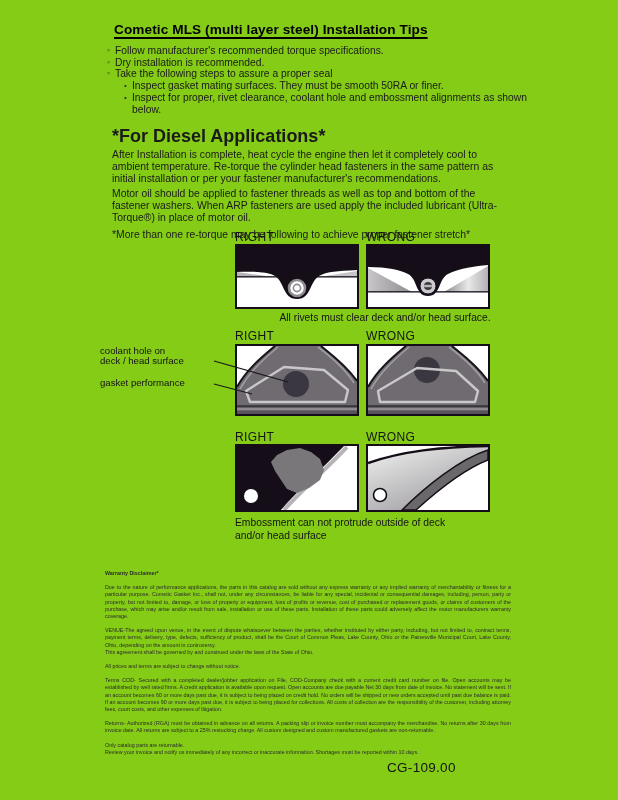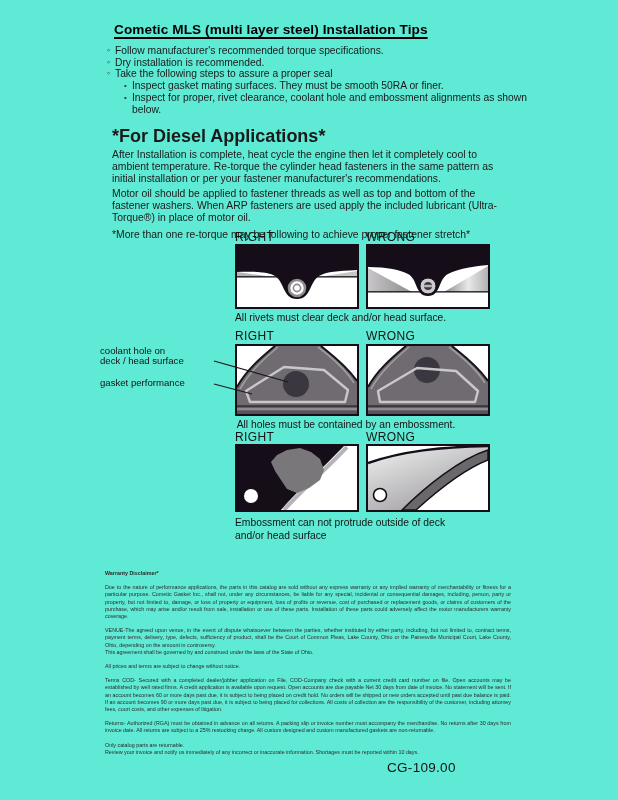--- a/index.html
+++ b/index.html
@@ -1,17 +1,17 @@
 <!DOCTYPE html>
 <html><head>
 <meta charset="utf-8">
 <style>
   html,body{margin:0;padding:0;background:#e8e8e8;}
   .page{
-    position:relative;width:618px;height:800px;background:#5eead4;
+    position:relative;width:618px;height:800px;background:#84cc16;
     font-family:"Liberation Sans", sans-serif;color:#1a1a1a;overflow:hidden;
     margin:0 auto;
   }
   
   .content{position:absolute;left:114px;top:22px;width:424px;}
   .doc-title{
     font-size:13.6px;font-weight:bold;color:#000;
     text-decoration:underline;text-decoration-thickness:1.5px;text-underline-offset:3px;
     margin:0 0 7px 0;line-height:16px;letter-spacing:.1px;
   }
@@ -103,21 +103,21 @@
       <polygon points="0,22 44,46 0,46" fill="url(#gradW1b)"></polygon>
       <polygon points="120,20 120,46 76,46" fill="url(#gradW1)"></polygon>
       <rect y="45.2" width="120" height="1.3" fill="#150e18"></rect>
       <path d="M0,0 H120 V19 C98,21 88,24 80,28 C70,33 73,50 60,50 C47,50 50,33 40,28 C32,24 20,21 0,21 Z" fill="#150e18"></path>
       <circle cx="60" cy="40" r="8" fill="#cdcbce" stroke="#150e18" stroke-width="1"></circle>
       <circle cx="60" cy="40" r="4" fill="#3c393d"></circle>
       <rect x="56" y="38.7" width="8" height="2.6" rx="1" fill="#b5b3b6"></rect>
     </svg>
   </div>
 
-  <div class="diag-caption" style="left:235px;top:312px;width:300px;">All rivets must clear deck and/or head surface.</div>
+  <div class="diag-caption" style="left:235px;top:312px;width:300px;text-align:center;">All rivets must clear deck and/or head surface.</div>
 
   <div class="diag-label" style="left:235px;top:329px;">RIGHT</div>
   <div class="diag-label" style="left:366px;top:329px;">WRONG</div>
 
   <div class="callout" style="top:346px;">
     <span>coolant hole on</span><br>
     <span>deck / head surface</span>
   </div>
   <div class="callout" style="top:378px;">
     <span>gasket performance</span>
@@ -150,21 +150,20 @@
       <path d="M38,0 C25,11 10,23 0,41" stroke="#17141b" stroke-width="2" fill="none"></path>
       <path d="M41,1 C28,12 13,25 3,43" stroke="#a09da2" stroke-width="1.6" fill="none"></path>
       <path d="M120,0 H84 C95,9 109,19 120,35 Z" fill="#ffffff"></path>
       <path d="M84,0 C95,9 109,19 120,35" stroke="#17141b" stroke-width="2" fill="none"></path>
       <path d="M81,1 C93,10 107,21 117,37" stroke="#a09da2" stroke-width="1.6" fill="none"></path>
       <circle cx="59" cy="24" r="13" fill="#3a3740"></circle>
       <polygon points="12,56 10,45 49,22 88,25 110,45 107,56" fill="none" stroke="#cac7cb" stroke-width="2.4" stroke-linejoin="round"></polygon>
     </svg>
   </div>
 
-  <div class="diag-caption" style="left:220px;top:419px;width:252px;text-align:center;">All holes must be contained by an embossment.</div>
 
   <svg class="leader-overlay" width="618" height="800" viewBox="0 0 618 800">
     <line x1="214" y1="361" x2="288" y2="382" stroke="#1a1a1a" stroke-width="1.1"></line>
     <line x1="214" y1="384" x2="252" y2="394" stroke="#1a1a1a" stroke-width="1.1"></line>
   </svg>
 
   <div class="diag-label" style="left:235px;top:430px;">RIGHT</div>
   <div class="diag-label" style="left:366px;top:430px;">WRONG</div>
 
   <div class="diag-box" style="left:235px;top:444px;">

